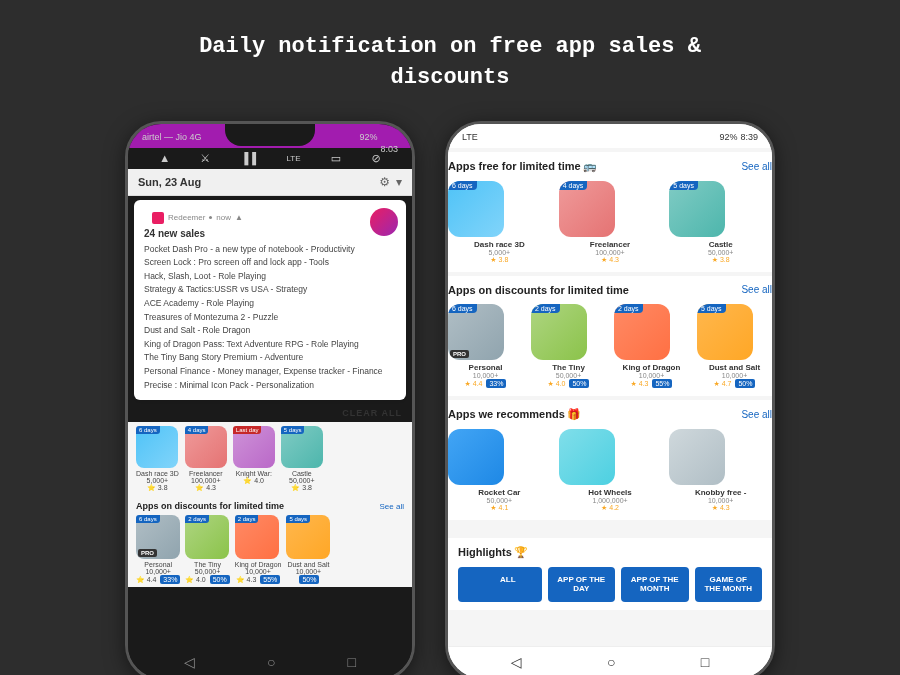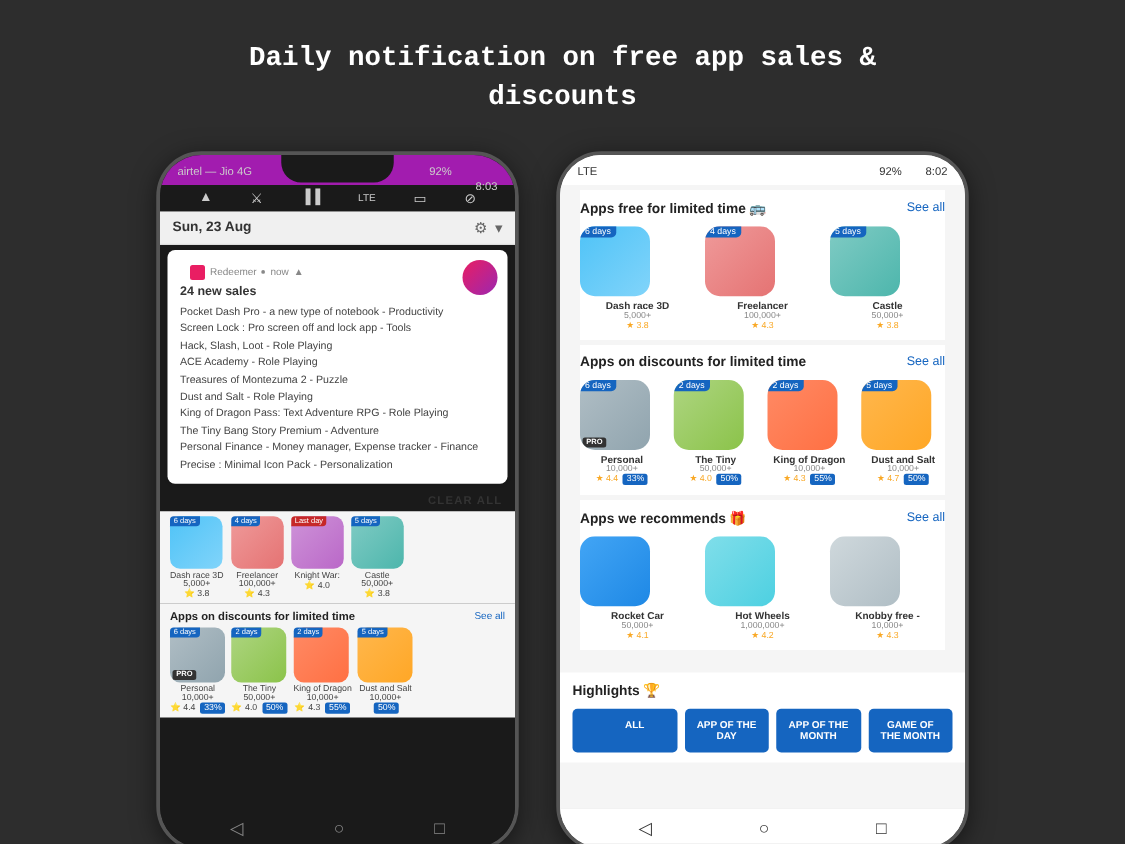--- a/index.html
+++ b/index.html
@@ -77,21 +77,21 @@
       justify-content: space-between;
       align-items: center;
       padding: 5px 14px 2px;
       font-size: 10px;
       color: #ccc;
       height: 24px;
     }
     .status-bar-right {
       display: flex;
       align-items: center;
-      gap: 19px;
+      gap: 3px;
       font-size: 10px;
     }
 
     .status-bar.dark { color: #ccc; background: #a21caf; }
     .status-bar.light { color: #333; background: #fff; }
 
     .notification-header {
       background: #f0f0f0;
       padding: 6px 10px;
       display: flex;
@@ -235,21 +235,21 @@
       background: #1565c0;
       color: #fff;
       font-size: 7px;
       padding: 1px 3px;
       border-radius: 2px;
       margin-left: 2px;
     }
 
     .section-block {
       background: #fff;
-      margin: 4px 16px;
+      margin: 4px 0;
       padding: 8px 0;
     }
 
     .section-header {
       display: flex;
       justify-content: space-between;
       align-items: center;
       margin-bottom: 8px;
     }
 
@@ -500,23 +500,24 @@
           <span class="dot-separator"></span>
           <span>now</span>
           <span style="color:#888;">▲</span>
         </div>
         <div class="notification-avatar"></div>
         <div class="notification-title">24 new sales</div>
         <div class="notification-list">
           <div>Pocket Dash Pro - a new type of notebook - Productivity</div>
           <div>Screen Lock : Pro screen off and lock app - Tools</div>
           <div>Hack, Slash, Loot - Role Playing</div>
+          <div>Strategy &amp; Tactics:USSR vs USA - Strategy</div>
           <div>ACE Academy - Role Playing</div>
           <div>Treasures of Montezuma 2 - Puzzle</div>
-          <div>Dust and Salt - Role Playing</div>
+          <div>Dust and Salt - Role Dragon</div>
           <div>King of Dragon Pass: Text Adventure RPG - Role Playing</div>
           <div>The Tiny Bang Story Premium - Adventure</div>
           <div>Personal Finance - Money manager, Expense tracker - Finance</div>
           <div>Precise : Minimal Icon Pack - Personalization</div>
         </div>
       </div>
 
       <div class="clear-all-btn">CLEAR ALL</div>
 
       <div class="app-row-preview">
@@ -604,21 +605,21 @@
     </div>
   </div>
 
   <div class="phone phone-right">
     <div class="notch"></div>
 
     <div class="status-bar light">
       <span style="font-size:9px;">LTE</span>
       <div class="status-bar-right">
         <span style="font-size:9px;color:#333;">92%</span>
-        <span style="font-size:9px;color:#333;">8:02</span>
+        <span style="font-size:9px;color:#333;">8:39</span>
       </div>
     </div>
 
     <div class="right-phone-scroll" style="background:#f5f5f5;">
 
       <div class="section-block">
         <div class="section-header">
           <span class="section-title">Apps free for limited time 🚌</span>
           <span class="see-all">See all</span>
         </div>

